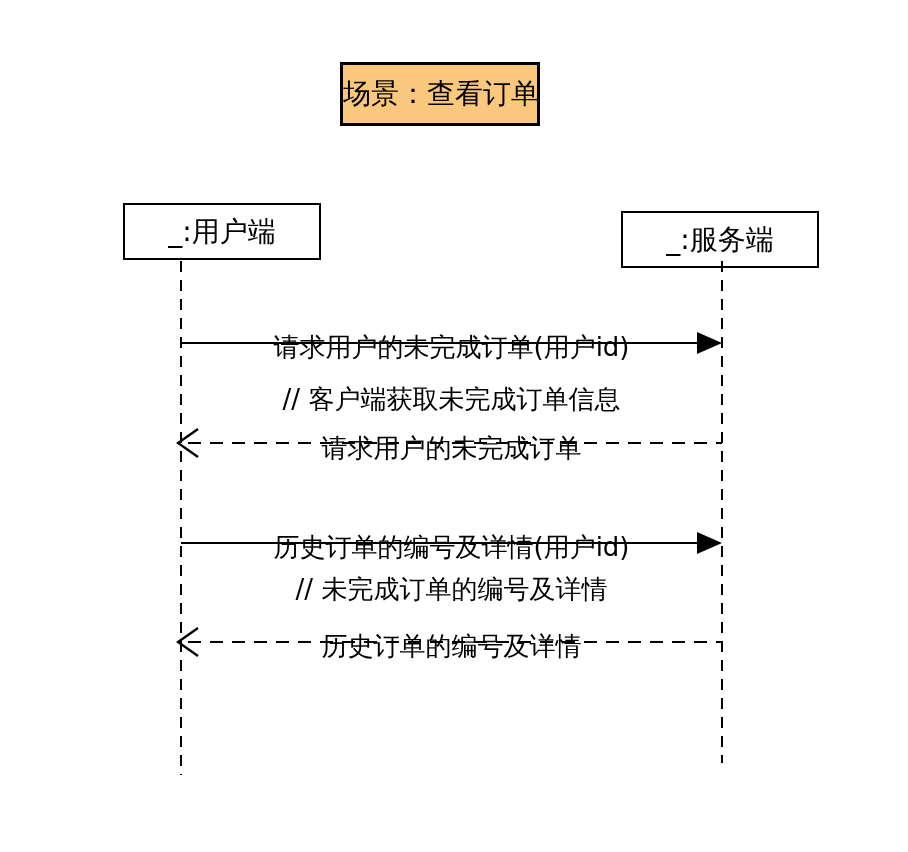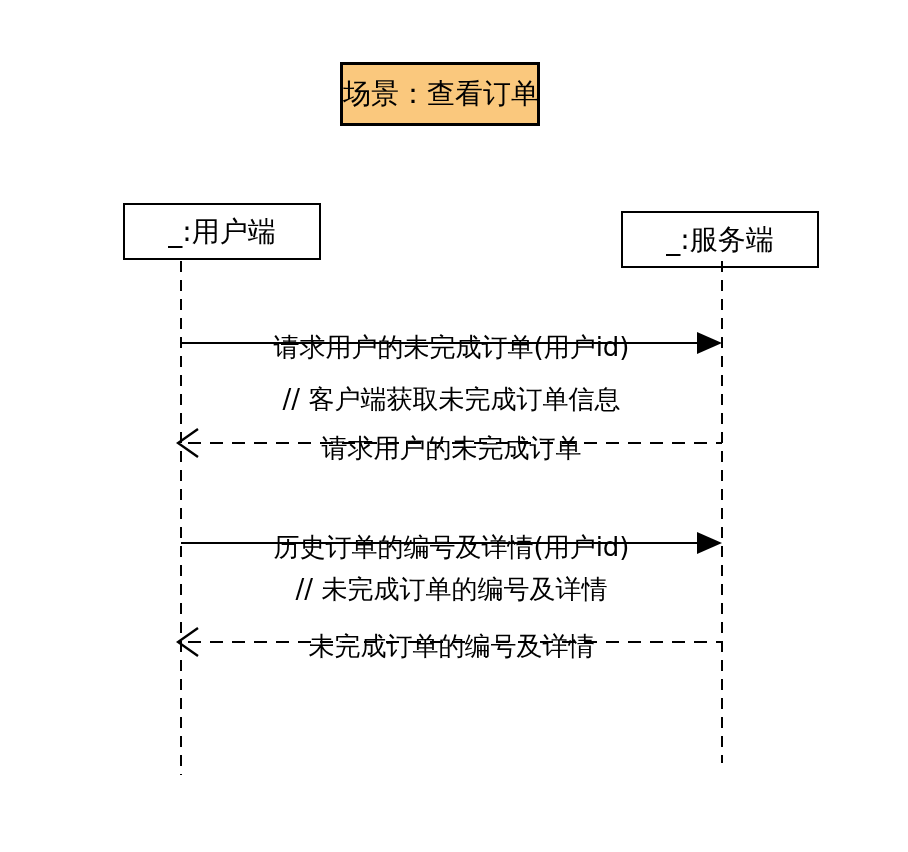--- a/index.html
+++ b/index.html
@@ -118,19 +118,19 @@
   <div class="dashed-line m2-line"></div>
   <svg class="arrow-open-left m2-arrow" viewBox="0 0 24 32" xmlns="http://www.w3.org/2000/svg">
     <path d="M22 2 L2 16 L22 30" stroke="#000" stroke-width="2.4" fill="none"></path>
   </svg>
 
   <div class="msg-text m3-label">历史订单的编号及详情(用户id)</div>
   <div class="solid-line m3-line"></div>
   <div class="arrow-filled-right m3-arrow"></div>
   <div class="msg-text m3-comment">// 未完成订单的编号及详情</div>
 
-  <div class="msg-text m4-label">未完成订单的编号及详情</div>
+  <div class="msg-text m4-label">历史订单的编号及详情</div>
   <div class="dashed-line m4-line"></div>
   <svg class="arrow-open-left m4-arrow" viewBox="0 0 24 32" xmlns="http://www.w3.org/2000/svg">
     <path d="M22 2 L2 16 L22 30" stroke="#000" stroke-width="2.4" fill="none"></path>
   </svg>
 
 </div>
 
 </body></html>

